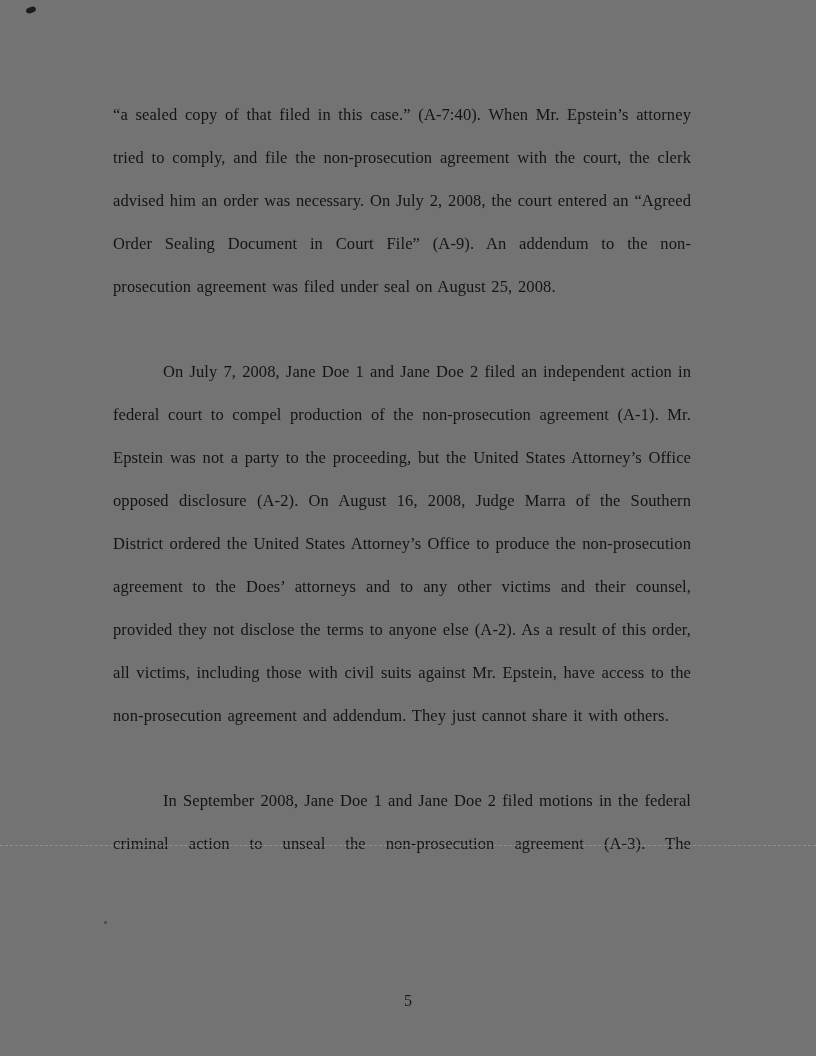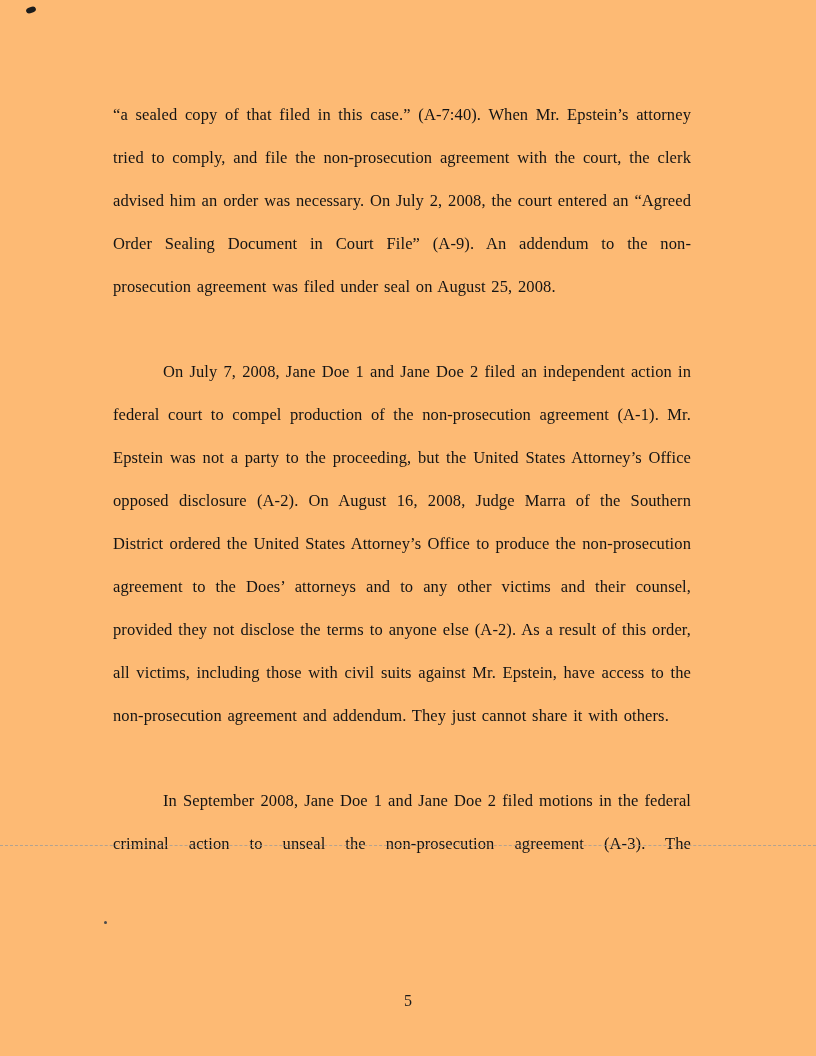--- a/index.html
+++ b/index.html
@@ -10,21 +10,21 @@
   body {
     width: 816px;
     height: 1056px;
     position: relative;
     font-family: "Liberation Serif", "DejaVu Serif", serif;
     overflow: hidden;
   }
   .page {
     position: absolute;
     inset: 0;
-    background: #fdba74;
+    background: #737373;
   }
   .content {
     position: absolute;
     left: 113px;
     top: 93px;
     width: 578px;
     font-size: 16.5px;
     line-height: 43px;
     color: #141414;
     text-align: justify;

